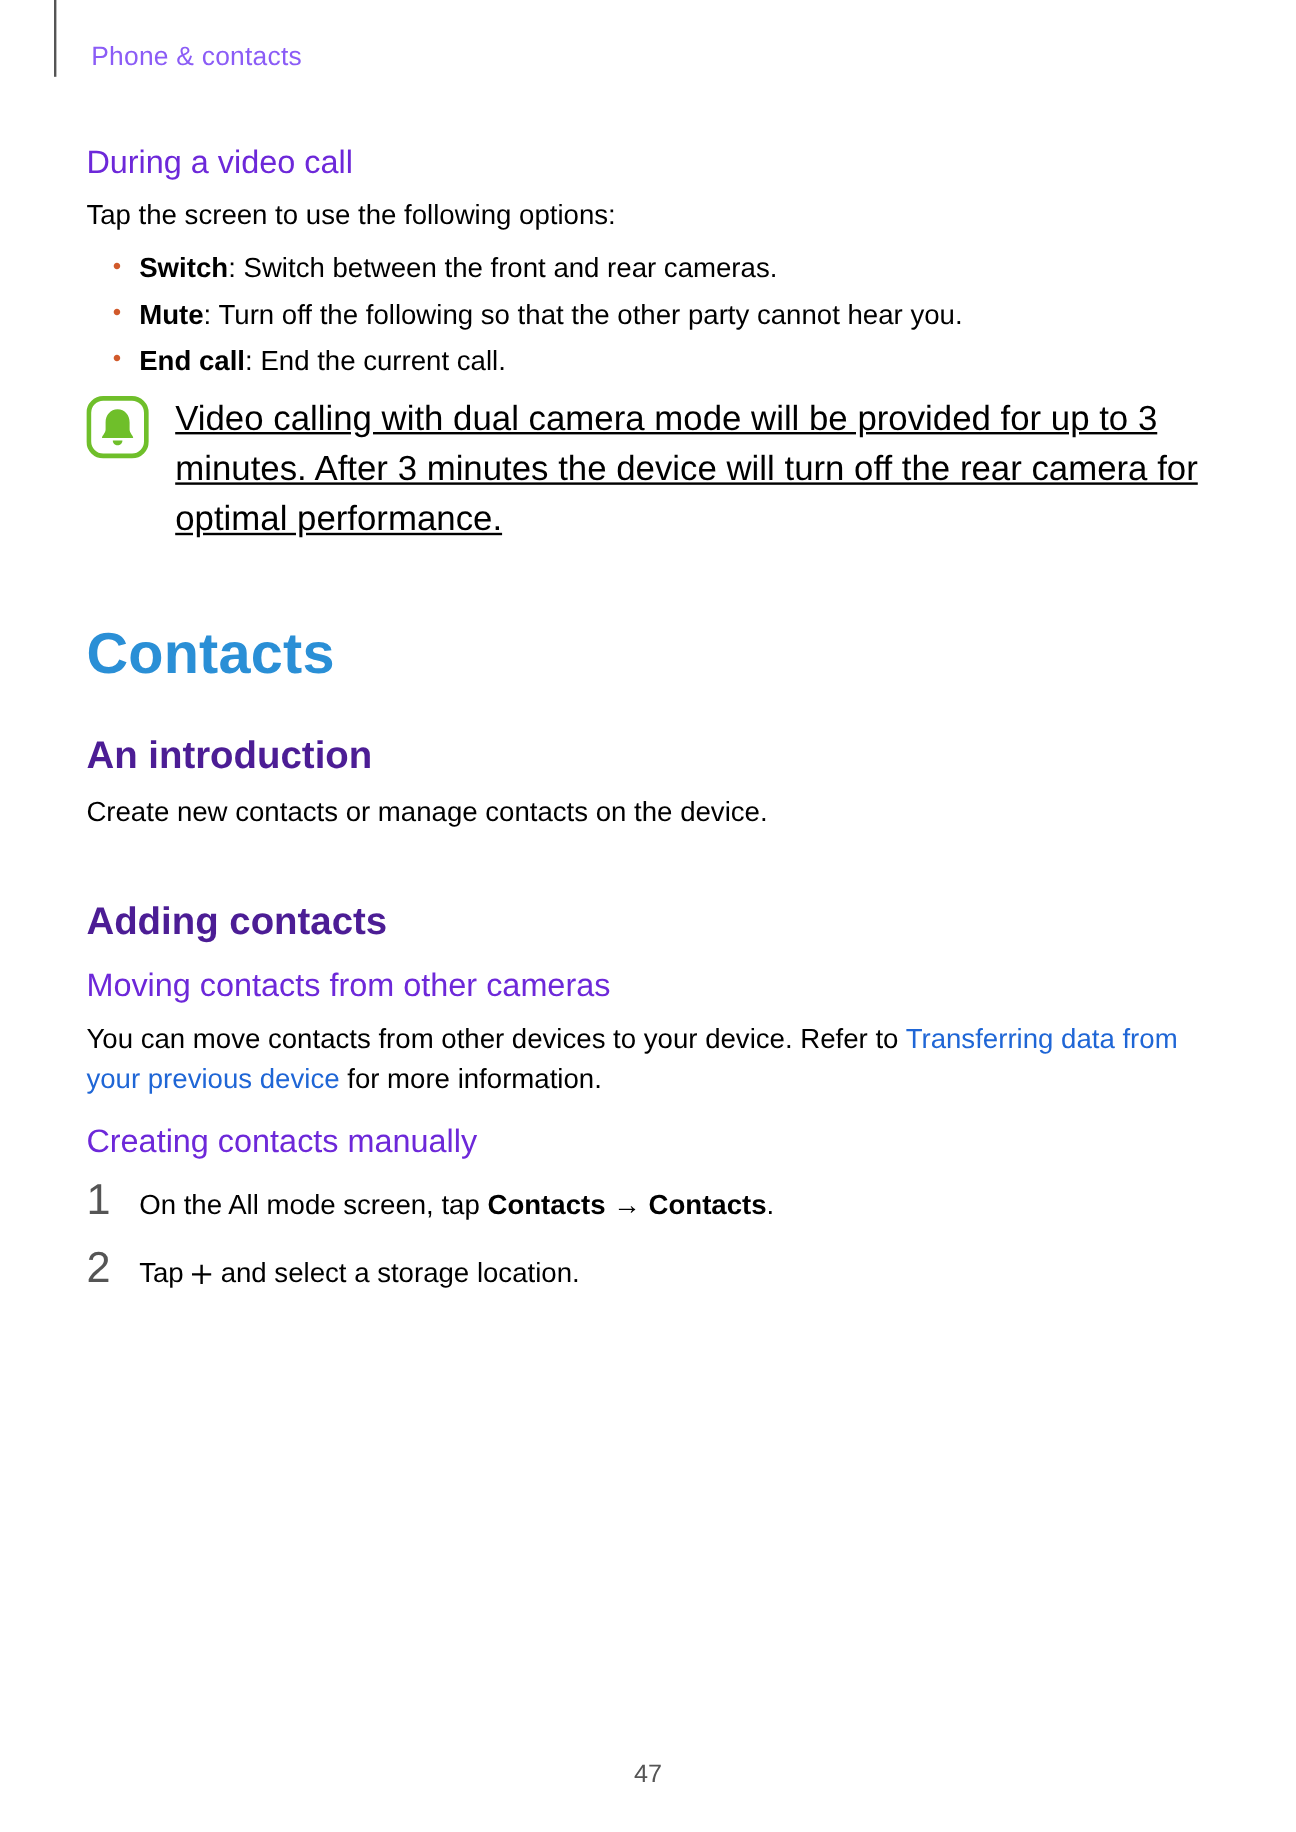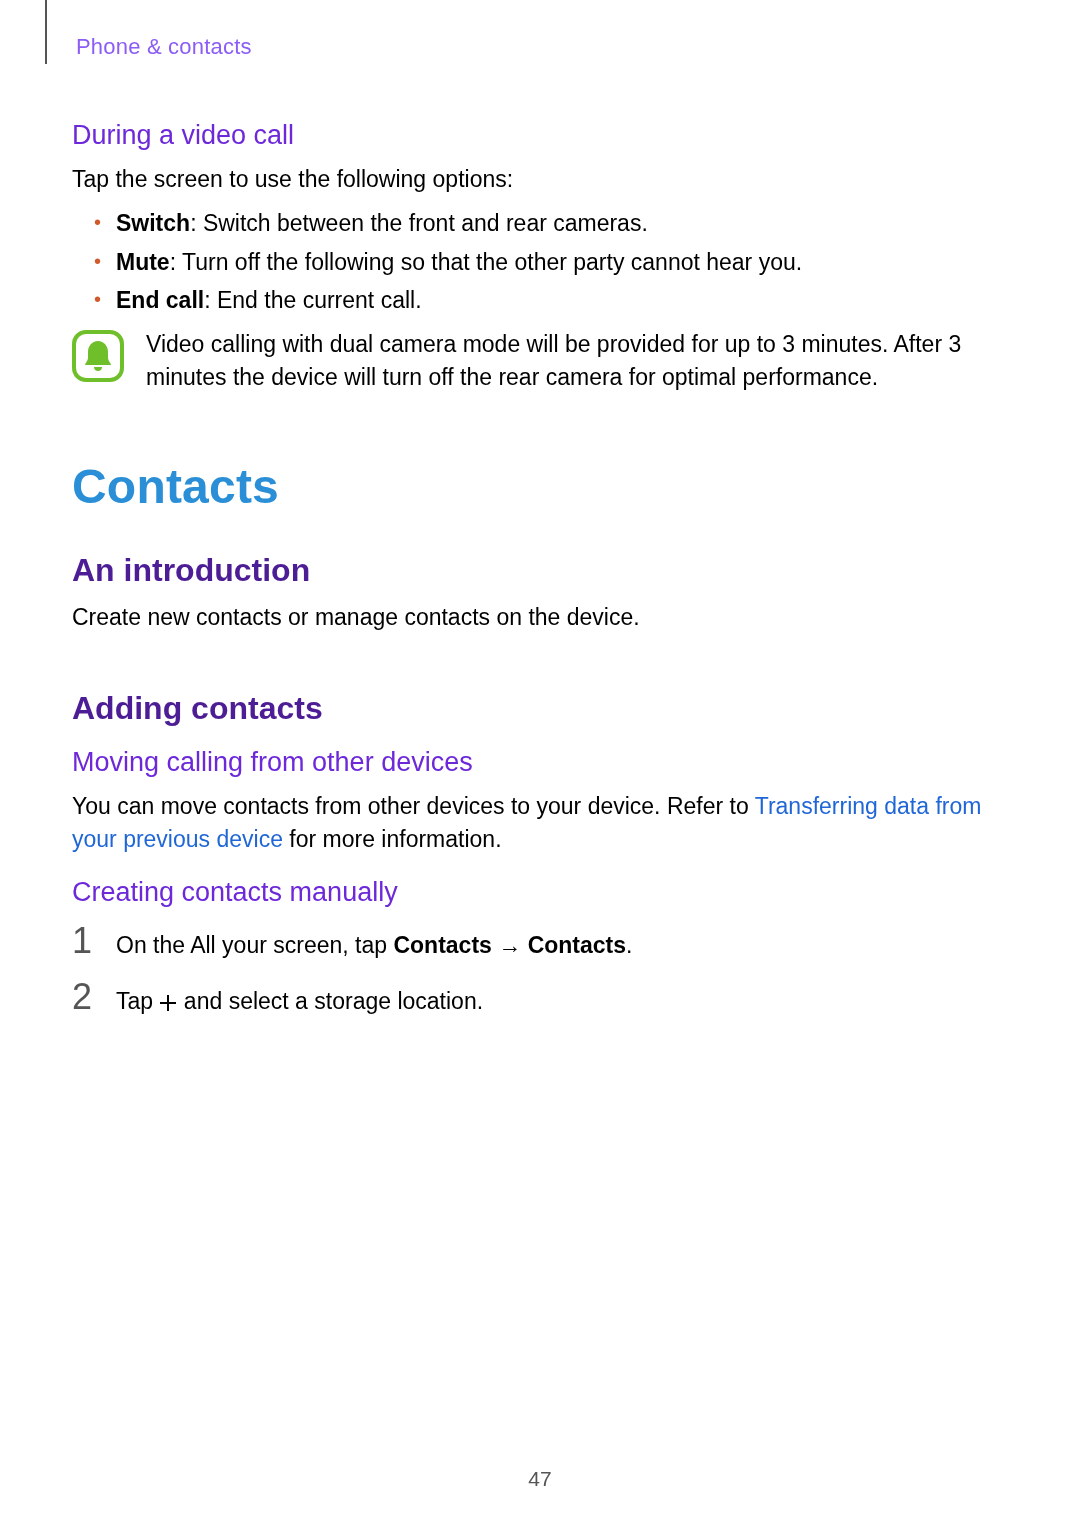--- a/index.html
+++ b/index.html
@@ -71,22 +71,23 @@
     margin-bottom: 10px;
   }
   .note-icon {
     width: 52px;
     height: 52px;
     flex: 0 0 52px;
     margin-top: 2px;
   }
   .note-icon svg { display: block; }
   .note-text {
-    font-size: 23px;
+    font-size: 29px;
     line-height: 1.45;
+    text-decoration: underline;
   }
   .h1 {
     font-size: 48px;
     font-weight: 700;
     color: #2a8fd6;
     margin-top: 64px;
     margin-bottom: 38px;
     letter-spacing: 0.2px;
   }
   .h2 {
@@ -168,31 +169,31 @@
 
     <div class="h1">Contacts</div>
 
     <div class="h2">An introduction</div>
     <div class="body-text">Create new contacts or manage contacts on the device.</div>
 
     <div class="section-gap"></div>
 
     <div class="h2">Adding contacts</div>
 
-    <div class="h3 mt20">Moving calling from other devices</div>
+    <div class="h3 mt20">Moving contacts from other cameras</div>
     <div class="body-text">
       <span>You can move contacts from other devices to your device. Refer to </span><span class="link">Transferring data from your previous device</span><span> for more information.</span>
     </div>
 
     <div class="h3 mt20">Creating contacts manually</div>
 
     <div class="step">
       <div class="step-num">1</div>
       <div class="step-text">
-        <span>On the All your screen, tap </span><span class="bold">Contacts</span><span> → </span><span class="bold">Contacts</span><span>.</span>
+        <span>On the All mode screen, tap </span><span class="bold">Contacts</span><span> → </span><span class="bold">Contacts</span><span>.</span>
       </div>
     </div>
 
     <div class="step">
       <div class="step-num">2</div>
       <div class="step-text">
         <span>Tap </span><span class="plus-icon"><svg width="18" height="18" viewBox="0 0 18 18">
               <path d="M8 1 h2 v7 h7 v2 h-7 v7 h-2 v-7 h-7 v-2 h7 z" fill="#000"></path>
             </svg></span><span> and select a storage location.</span>
       </div>

